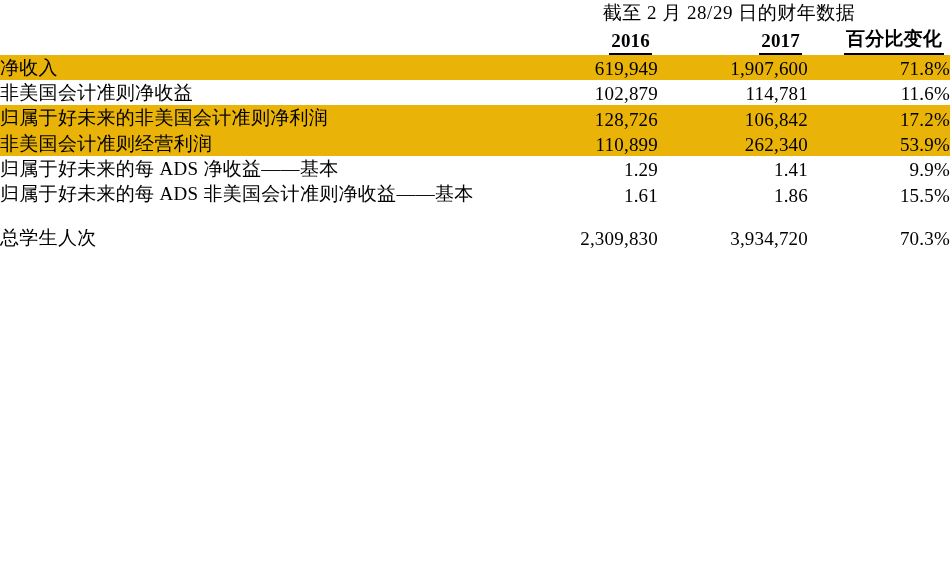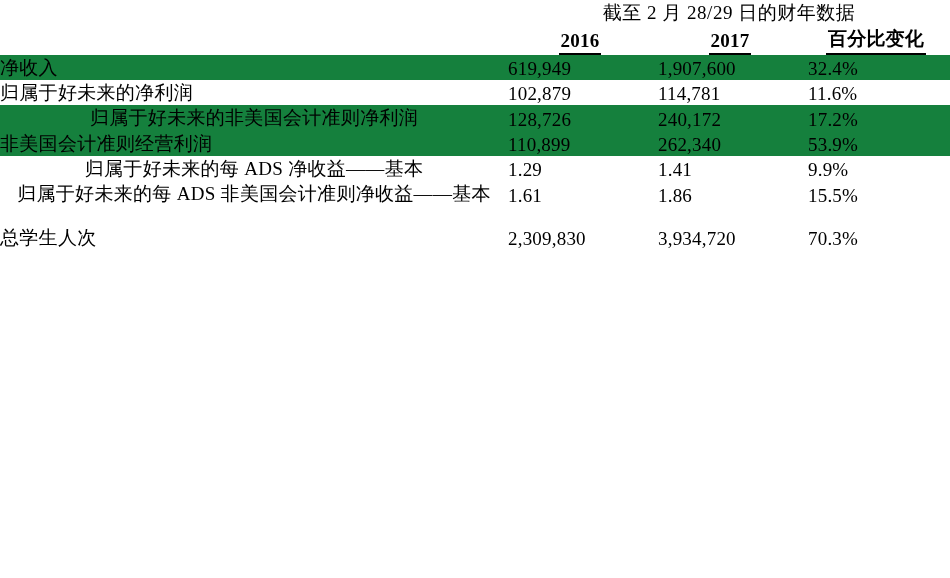--- a/index.html
+++ b/index.html
@@ -40,49 +40,49 @@
   .hdr-period td {
     text-align: center;
     font-size: 19px;
     padding: 2px 0 5px 0;
     letter-spacing: 0.5px;
   }
   .hdr-cols td {
     padding-bottom: 3px;
   }
   .hdr-cols .num, .hdr-cols .pct {
-    text-align: center;
+    text-align: right;
     font-weight: bold;
     padding-right: 6px;
   }
   .hdr-cols .num span, .hdr-cols .pct span {
     border-bottom: 2px solid #000;
     padding: 0 2px 1px 2px;
     display: inline-block;
   }
 
   
-  tr.band { background: #15803d; }
+  tr.band { background: #eab308; }
   tr.plain { background: #ffffff; }
   tr.spacer td { height: 18px; background: #ffffff; }
 
   td.label {
     padding: 3px 0 3px 44px;
     line-height: 1.32;
     letter-spacing: 0.3px;
   }
   td.num, td.pct {
-    text-align: left;
+    text-align: right;
     padding: 3px 6px 3px 0;
     white-space: nowrap;
     letter-spacing: 0.2px;
   }
   td.pct { padding-right: 12px; }
 
-  .two-line td.label { line-height: 1.34; text-align: center; }
+  .two-line td.label { line-height: 1.34; }
   .tall td { padding-top: 4px; padding-bottom: 4px; }
 </style>
 </head>
 <body>
 
 <div class="sheet">
   <table class="fin">
     <colgroup>
       <col class="c-label">
       <col class="c-2016">
@@ -98,34 +98,34 @@
         <td></td>
         <td class="num"><span>2016</span></td>
         <td class="num"><span>2017</span></td>
         <td class="pct"><span>百分比变化</span></td>
       </tr>
 
       <tr class="band">
         <td class="label">净收入</td>
         <td class="num">619,949</td>
         <td class="num">1,907,600</td>
-        <td class="pct">32.4%</td>
+        <td class="pct">71.8%</td>
       </tr>
 
       <tr class="plain">
-        <td class="label">归属于好未来的净利润</td>
+        <td class="label">非美国会计准则净收益</td>
         <td class="num">102,879</td>
         <td class="num">114,781</td>
         <td class="pct">11.6%</td>
       </tr>
 
       <tr class="band two-line tall">
         <td class="label">归属于好未来的非美国会计准则净利润</td>
         <td class="num">128,726</td>
-        <td class="num">240,172</td>
+        <td class="num">106,842</td>
         <td class="pct">17.2%</td>
       </tr>
 
 
       <tr class="band">
         <td class="label">非美国会计准则经营利润</td>
         <td class="num">110,899</td>
         <td class="num">262,340</td>
         <td class="pct">53.9%</td>
       </tr>

